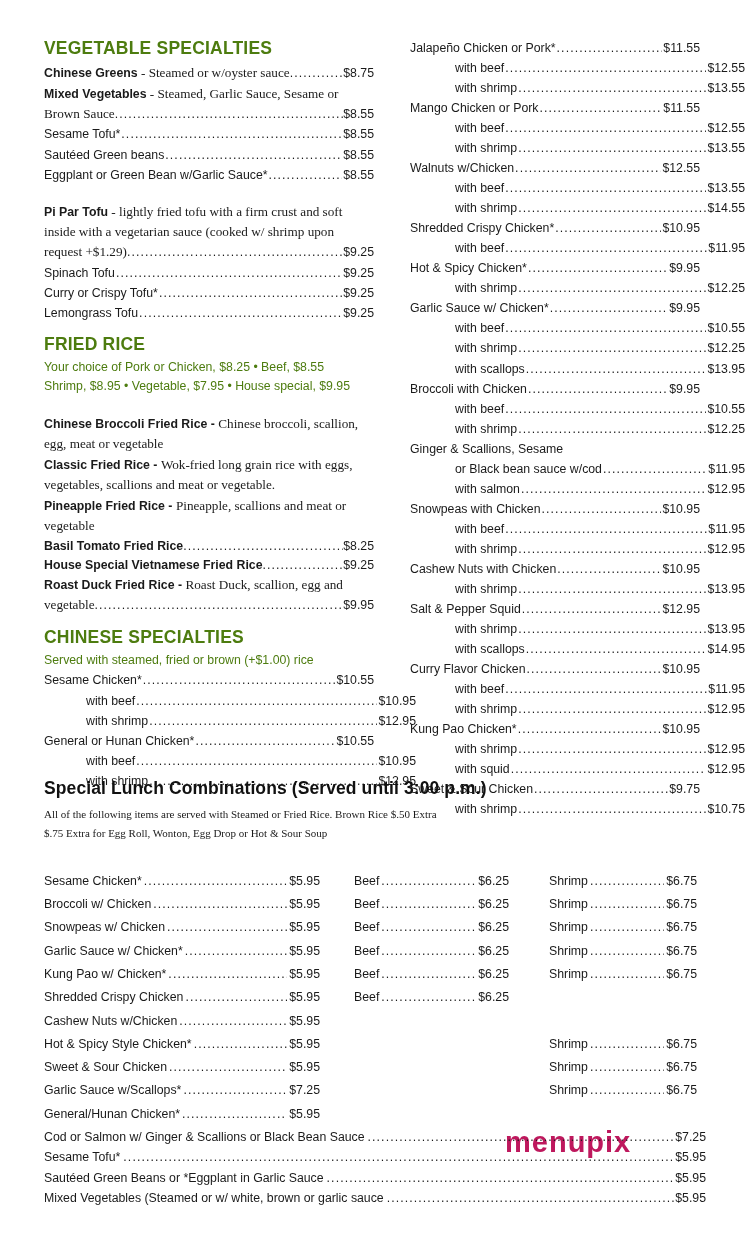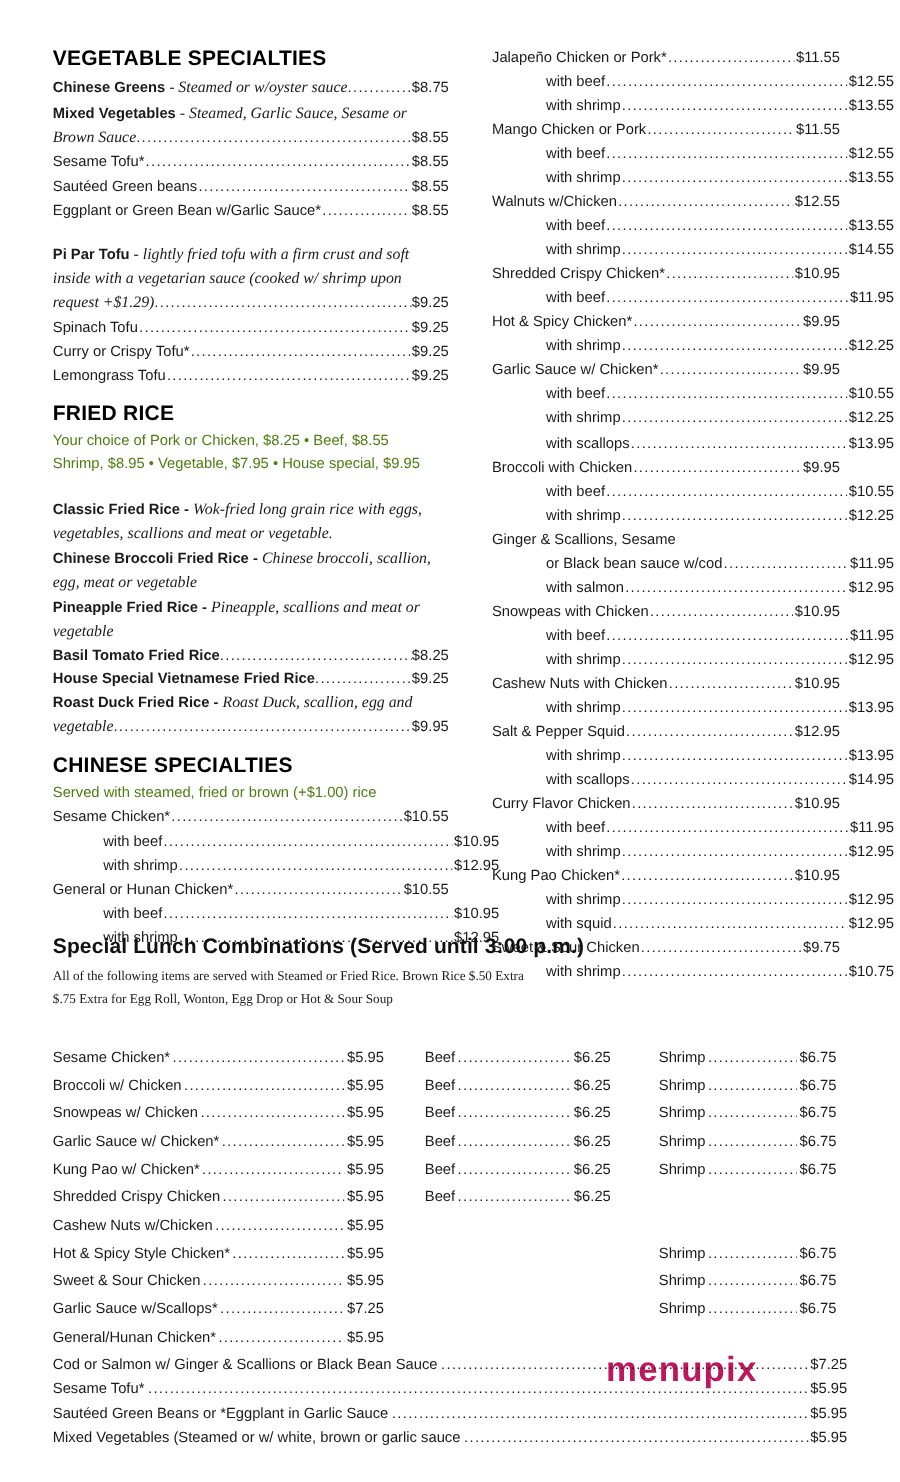--- a/index.html
+++ b/index.html
@@ -57,21 +57,21 @@
     width: 290px;
   }
 
   h2.section-title {
     font-family: "Liberation Sans", sans-serif;
     font-size: 17.5px;
     font-weight: 700;
     letter-spacing: 0.2px;
     margin: 0 0 5px 0;
     line-height: 1.15;
-    color: #000000;
+    color: #4d7c0f;
   }
 
   .sub-note {
     font-size: 12.3px;
     line-height: 1.45;
     margin: 0 0 1px 0;
     color: #4d7c0f;
   }
 
   
@@ -92,21 +92,20 @@
     margin: 0 0px 0 1px;
     font-size: 12.3px;
     color: #1a1a1a;
   }
   .row .pr { flex: 0 0 auto; padding-left: 1px; }
   .row.indent { padding-left: 42px; }
   .row.indent2 { padding-left: 45px; }
   .b-itm { font-weight: 700; }
   .i-ser {
     font-family: "Liberation Serif", serif;
-    font-style: italic;
     font-size: 13.2px;
   }
   .blockrow {
     font-size: 12.3px;
     line-height: 1.55;
     margin: 0;
   }
   .leadline {
     display: flex;
     align-items: baseline;
@@ -280,26 +279,26 @@
 
       <div class="spacer-sm"></div>
 
       <h2 class="section-title">FRIED RICE</h2>
       <div class="sub-note">Your choice of Pork or Chicken, $8.25 • Beef, $8.55</div>
       <div class="sub-note">Shrimp, $8.95  • Vegetable, $7.95 • House special, $9.95</div>
 
       <div class="spacer-md"></div>
 
       <div class="blockrow">
+        <div><span class="b-itm">Chinese Broccoli Fried Rice - </span><span class="i-ser">Chinese broccoli, scallion,</span></div>
+        <div class="i-ser">egg, meat or vegetable</div>
+      </div>
+      <div class="blockrow">
         <div><span class="b-itm">Classic Fried Rice - </span><span class="i-ser">Wok-fried long grain rice with eggs,</span></div>
         <div class="i-ser">vegetables, scallions and meat or vegetable.</div>
-      </div>
-      <div class="blockrow">
-        <div><span class="b-itm">Chinese Broccoli Fried Rice - </span><span class="i-ser">Chinese broccoli, scallion,</span></div>
-        <div class="i-ser">egg, meat or vegetable</div>
       </div>
       <div class="blockrow">
         <div><span class="b-itm">Pineapple Fried Rice - </span><span class="i-ser">Pineapple,  scallions and meat or</span></div>
         <div class="i-ser">vegetable</div>
       </div>
 
       <div class="blockrow">
         <div class="leadline">
           <span class="lead-txt b-itm">Basil Tomato Fried Rice</span>
           <span class="lead-dots">.........................................................................</span>

